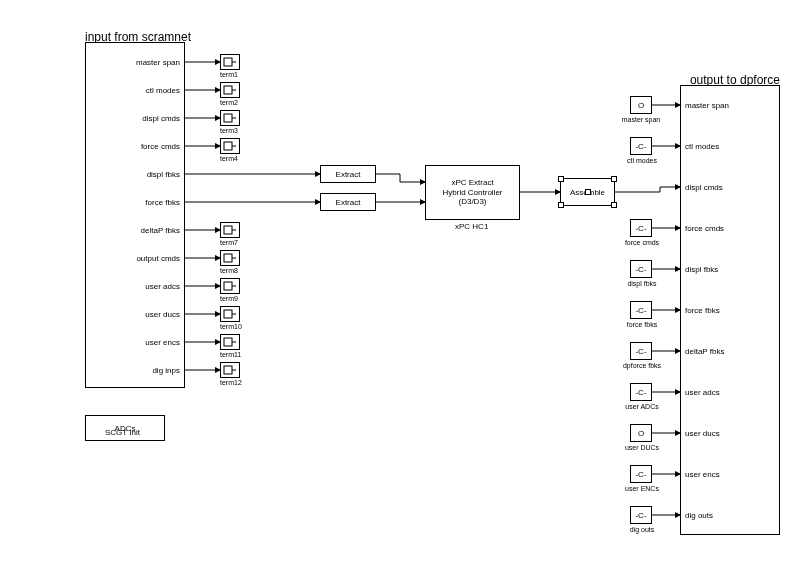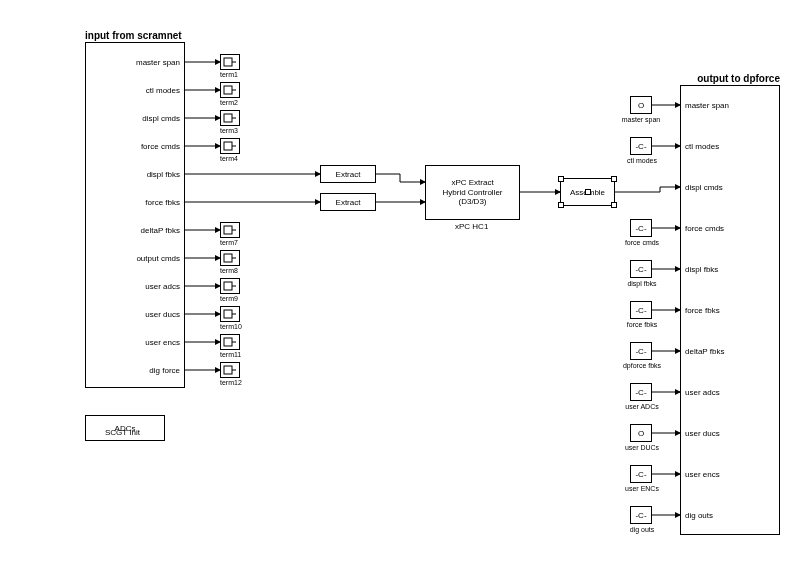--- a/index.html
+++ b/index.html
@@ -48,22 +48,21 @@
     height: 450px;
   }
   .output-subsys .port-label {
     position: absolute;
     left: 4px;
     text-align: left;
   }
   
   .subsys-title {
     position: absolute;
-    font-size: 10px;
-    font-weight: bold;
+    font-size: 12px;
   }
   
   .term {
     width: 20px;
     height: 16px;
     display: flex;
     align-items: center;
     justify-content: center;
   }
   .term svg { display: block; }
@@ -168,21 +167,21 @@
   <span class="port-label" style="top:43px;">ctl modes</span>
   <span class="port-label" style="top:71px;">displ cmds</span>
   <span class="port-label" style="top:99px;">force cmds</span>
   <span class="port-label" style="top:127px;">displ fbks</span>
   <span class="port-label" style="top:155px;">force fbks</span>
   <span class="port-label" style="top:183px;">deltaP fbks</span>
   <span class="port-label" style="top:211px;">output cmds</span>
   <span class="port-label" style="top:239px;">user adcs</span>
   <span class="port-label" style="top:267px;">user ducs</span>
   <span class="port-label" style="top:295px;">user encs</span>
-  <span class="port-label" style="top:323px;">dig force</span>
+  <span class="port-label" style="top:323px;">dig inps</span>
 </div>
 
 <div class="block term" style="left:220px; top:54px;">
     <svg width="14" height="10">
       <rect x="1" y="1" width="8" height="8" fill="none" stroke="#000"></rect>
       <line x1="9" y1="5" x2="13" y2="5" stroke="#000"></line>
     </svg>
   </div>
 <div class="term-label" style="left:220px; top:71px;">term1</div>
 <div class="block term" style="left:220px; top:82px;">

